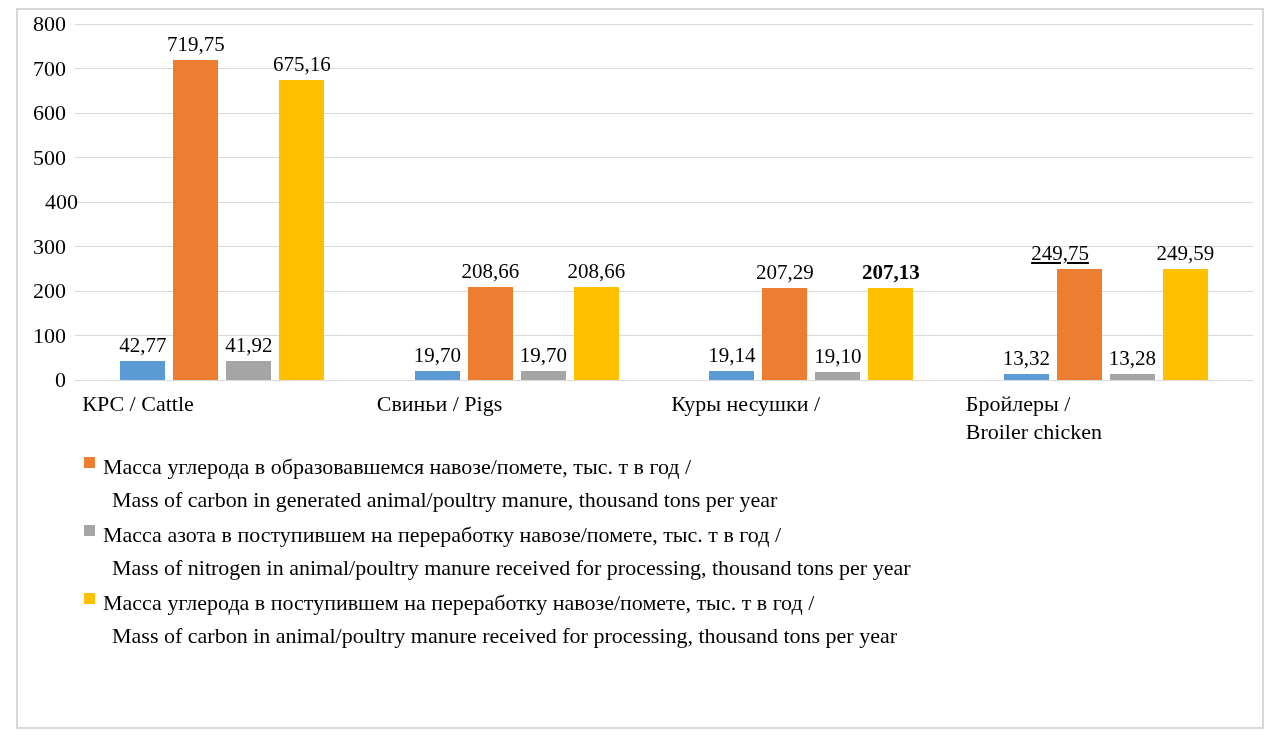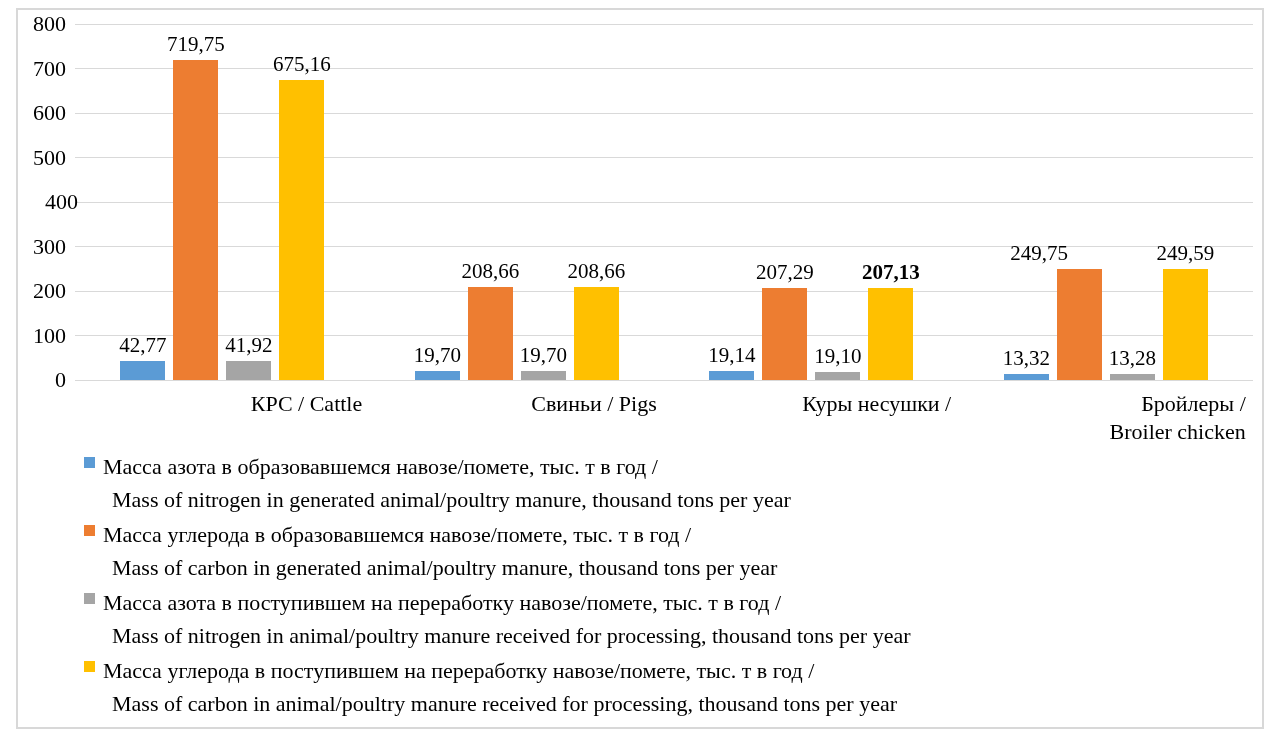--- a/index.html
+++ b/index.html
@@ -35,21 +35,21 @@
     width: 96px;
     text-align: center;
     font-size: 21px;
     line-height: 26px;
     white-space: nowrap;
     color: #000000;
   }
   .cat-label {
     position: absolute;
     width: 280px;
-    text-align: right;
+    text-align: left;
     font-size: 22px;
     line-height: 28px;
     color: #000000;
   }
   .legend {
     position: absolute;
     left: 84px; top: 450px;
     width: 1160px;
   }
   .legend-item { position: relative; padding-left: 19px; margin-bottom: 2px; }
@@ -114,36 +114,31 @@
       <div class="bar" style="left: 815.25px; top: 371.5px; width: 45px; height: 8.4995px; background: rgb(165, 165, 165);"></div>
       <div class="bar-label" style="left: 789.75px; top: 342.5px;">19,10</div>
       <div class="bar" style="left: 868.25px; top: 287.827px; width: 45px; height: 92.1728px; background: rgb(255, 192, 0);"></div>
       <div class="bar-label" style="left: 842.75px; top: 258.827px; font-weight: bold;">207,13</div>
       <div class="cat-label" style="left: 671.25px; top: 390px;">
         <div>Куры несушки /</div>
       </div>
       <div class="bar" style="left: 1003.75px; top: 374.073px; width: 45px; height: 5.9274px; background: rgb(91, 155, 213);"></div>
       <div class="bar-label" style="left: 978.25px; top: 345.073px;">13,32</div>
       <div class="bar" style="left: 1056.75px; top: 268.861px; width: 45px; height: 111.139px; background: rgb(237, 125, 49);"></div>
-      <div class="bar-label" style="left: 991px; top: 239.861px;">249,75</div>
+      <div class="bar-label" style="left: 1012px; top: 239.861px; text-decoration: underline;">249,75</div>
       <div class="bar" style="left: 1109.75px; top: 374.09px; width: 45px; height: 5.9096px; background: rgb(165, 165, 165);"></div>
       <div class="bar-label" style="left: 1084.25px; top: 345.09px;">13,28</div>
       <div class="bar" style="left: 1162.75px; top: 268.932px; width: 45px; height: 111.068px; background: rgb(255, 192, 0);"></div>
       <div class="bar-label" style="left: 1137.25px; top: 239.932px;">249,59</div>
       <div class="cat-label" style="left: 965.75px; top: 390px;">
         <div>Бройлеры /</div>
         <div>Broiler chicken</div>
       </div>
     </div>
   <div class="legend">
-      <div class="legend-item" style="">
-        <div class="legend-marker" style="background: rgb(91, 155, 213);"></div>
-        <div class="legend-line1" style="">Масса азота в образовавшемся навозе/помете, тыс. т в год  /</div>
-        <div class="legend-line2" style="">Mass of nitrogen in generated animal/poultry manure, thousand tons per year</div>
-      </div>
       <div class="legend-item" style="">
         <div class="legend-marker" style="background: rgb(237, 125, 49);"></div>
         <div class="legend-line1" style="">Масса углерода в образовавшемся навозе/помете, тыс. т в год /</div>
         <div class="legend-line2" style="">Mass of carbon in generated animal/poultry manure, thousand tons per year</div>
       </div>
       <div class="legend-item" style="">
         <div class="legend-marker" style="background: rgb(165, 165, 165);"></div>
         <div class="legend-line1" style="">Масса азота в поступившем на переработку навозе/помете, тыс. т в год /</div>
         <div class="legend-line2" style="">Mass of nitrogen in animal/poultry manure received for processing, thousand tons per year</div>
       </div>

